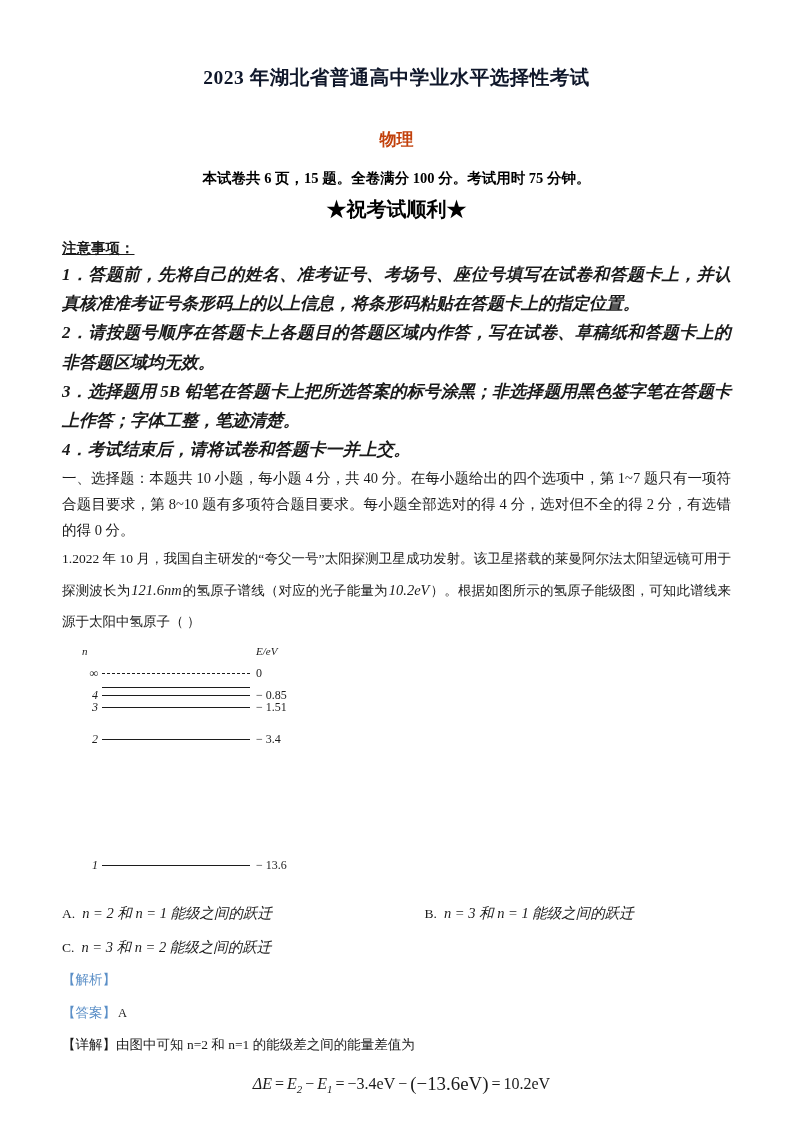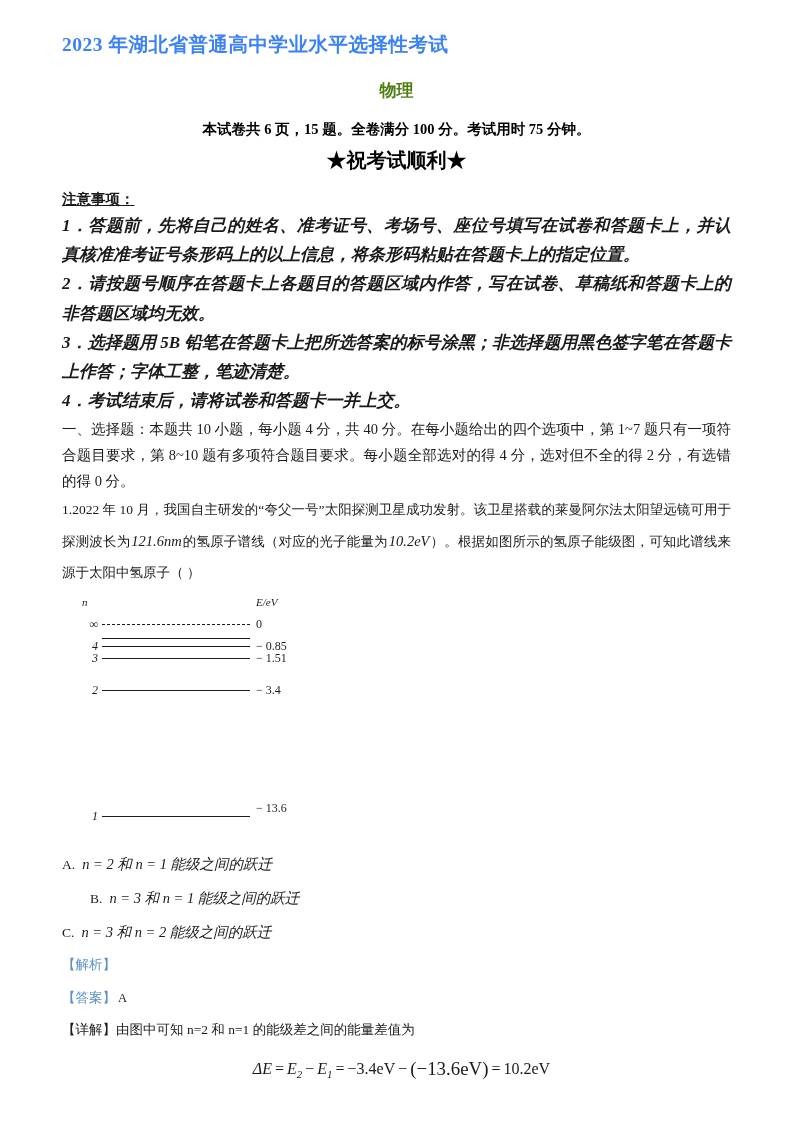--- a/index.html
+++ b/index.html
@@ -18,33 +18,34 @@
   }
   .page {
     position: relative;
     width: 793px;
     height: 1122px;
     padding: 0 62px;
   }
 
   
   .doc-title {
+    text-align: center;
     font-size: 19.5px;
     font-weight: bold;
     letter-spacing: 0.5px;
-    margin-top: 33px;
+    margin-top: 66px;
     line-height: 1.25;
-    color: #3b82f6;
+    color: #0f172a;
   }
   .doc-subject {
     text-align: center;
     font-size: 17px;
     font-weight: bold;
-    margin-top: 22px;
-    color: #4d7c0f;
+    margin-top: 38px;
+    color: #c2410c;
   }
   .doc-meta {
     text-align: center;
     font-size: 14.5px;
     font-weight: bold;
     margin-top: 18px;
     color: #000;
   }
   .doc-wish {
     text-align: center;
@@ -142,21 +143,20 @@
   }
 
   
   .options {
     margin-top: 8px;
     font-size: 13.5px;
   }
   .opt-row {
     display: flex;
     line-height: 2.35;
-    flex-direction: column;
   }
   .opt-cell {
     width: 50%;
     white-space: nowrap;
   }
   .opt-cell.right { padding-left: 28px; }
   .opt-letter { padding-right: 6px; }
 
   
   .tagline {
@@ -233,21 +233,21 @@
     <span class="lvl-n" style="top:64px;">3</span>
     <div class="lvl-line" style="top:64px;"></div>
     <span class="lvl-e" style="top:64px;">− 1.51</span>
 
     <span class="lvl-n" style="top:96px;">2</span>
     <div class="lvl-line" style="top:96px;"></div>
     <span class="lvl-e" style="top:96px;">− 3.4</span>
 
     <span class="lvl-n" style="top:222px;">1</span>
     <div class="lvl-line" style="top:222px;"></div>
-    <span class="lvl-e" style="top:214px;">− 13.6</span>
+    <span class="lvl-e" style="top:222px;">− 13.6</span>
   </div>
 
   <div class="options">
     <div class="opt-row">
       <div class="opt-cell">
         <span class="opt-letter">A.</span><span class="inline-math">n = 2 和 n = 1 能级之间的跃迁</span>
       </div>
       <div class="opt-cell right">
         <span class="opt-letter">B.</span><span class="inline-math">n = 3 和 n = 1 能级之间的跃迁</span>
       </div>

